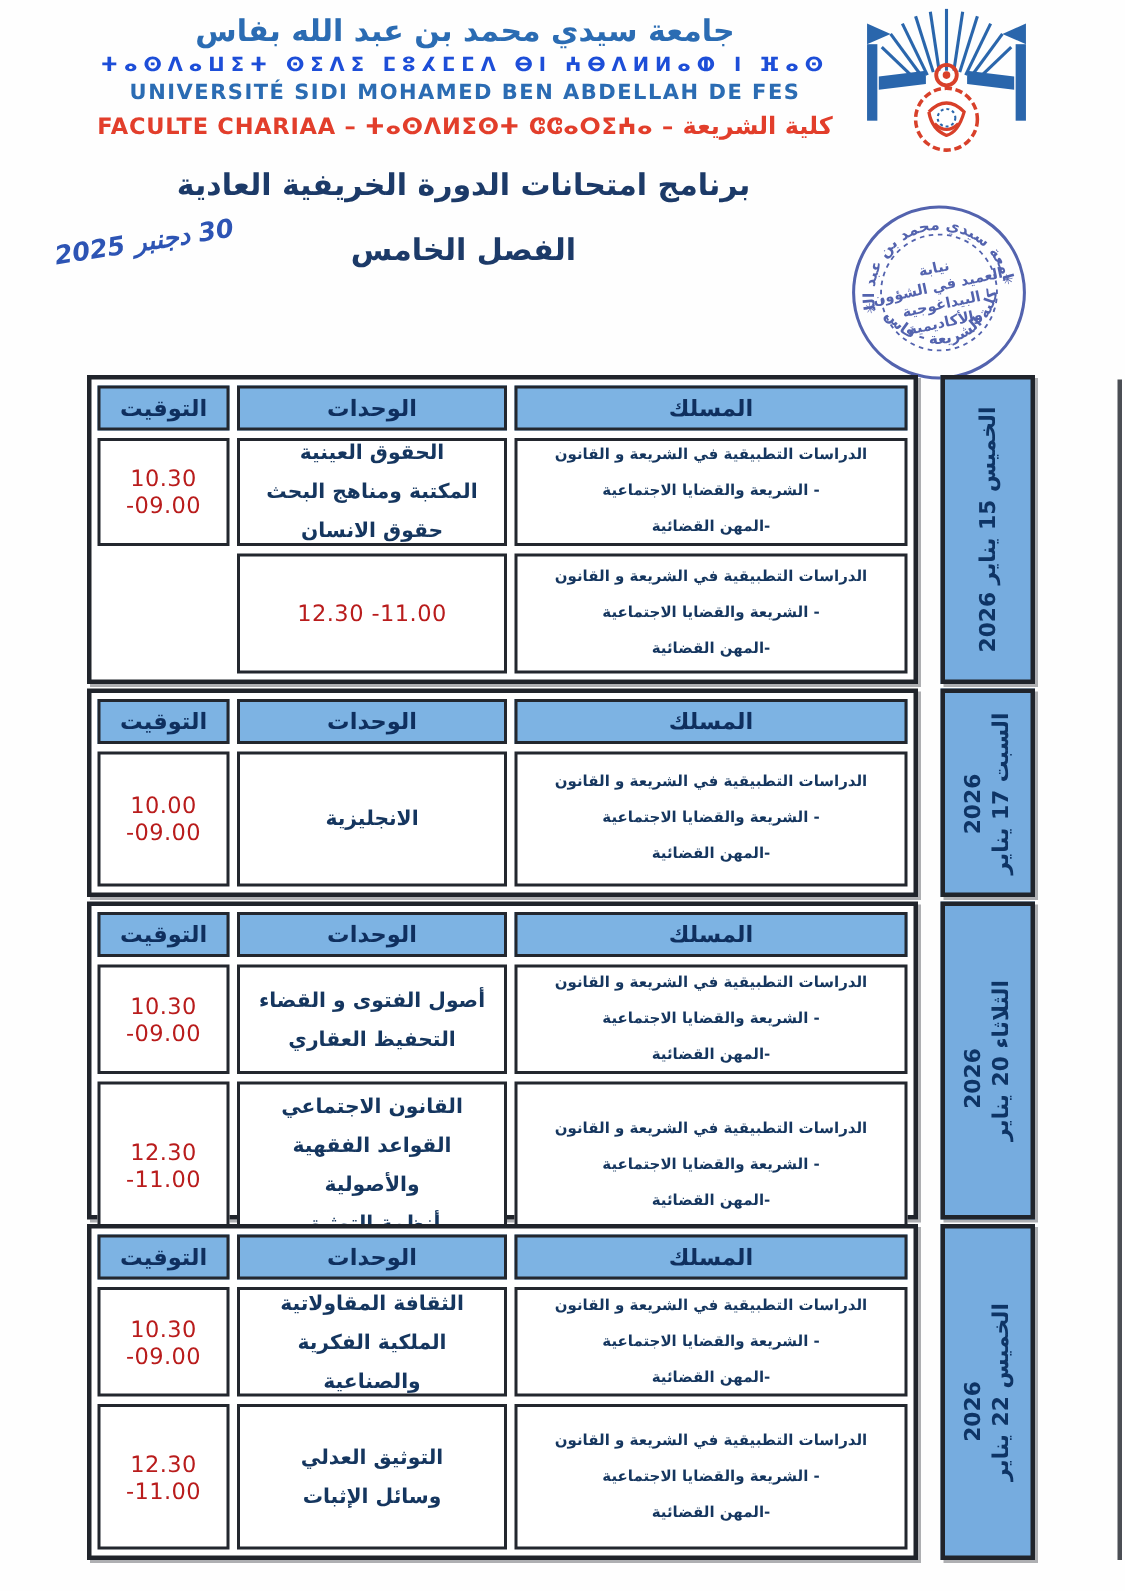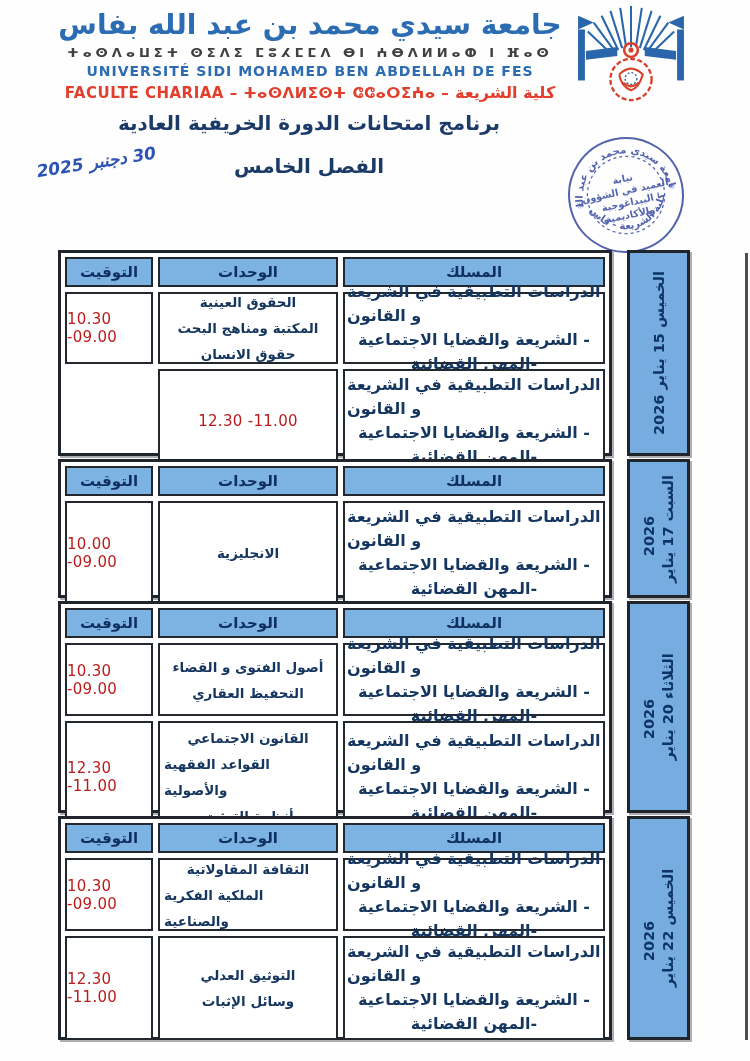--- a/index.html
+++ b/index.html
@@ -5,22 +5,22 @@
   html,body{margin:0;padding:0;}
   body{
     width:750px;height:1061px;background:#ffffff;
     font-family:"DejaVu Sans",sans-serif;
     position:relative;overflow:hidden;
   }
   #page{position:relative;width:750px;height:1061px;background:#fefefe;}
 
   
   .letterhead{position:absolute;left:30px;top:8px;width:560px;text-align:center;}
-  .uni-ar{font-size:28px;font-weight:bold;color:#2b6cb3;direction:rtl;letter-spacing:1px;}
-  .uni-tif{font-size:13px;font-weight:bold;color:#404040;letter-spacing:4px;margin-top:4px;}
+  .uni-ar{font-size:20px;font-weight:bold;color:#2b6cb3;direction:rtl;letter-spacing:1px;}
+  .uni-tif{font-size:13px;font-weight:bold;color:#1d4ed8;letter-spacing:4px;margin-top:4px;}
   .uni-fr{font-size:14px;font-weight:bold;color:#2b6cb3;letter-spacing:1px;margin-top:3px;}
   .uni-fac{font-size:15px;font-weight:bold;color:#e23e2b;margin-top:4px;letter-spacing:0.5px;}
   .uni-fac .ar{font-size:16px;}
 
   .logo-box{position:absolute;left:572px;top:2px;width:118px;height:102px;}
 
   
   .titles{position:absolute;left:0;top:110px;width:618px;text-align:center;
           color:#1c3a68;font-weight:bold;direction:rtl;}
   .titles .t{font-size:20px;line-height:26px;margin-bottom:17px;}
@@ -38,23 +38,23 @@
   .tablewrap{position:absolute;left:58px;top:250px;width:636px;}
   .section{display:flex;margin-bottom:3px;}
   .main-block{
     width:554px;box-sizing:border-box;border:3px solid #20242b;background:#fff;
     padding:4px;display:grid;direction:rtl;
     grid-template-columns:262px 180px 1fr;gap:5px;
     box-shadow:2px 2px 0 rgba(55,58,66,.4);
   }
   .cell{border:2px solid #23272e;box-sizing:border-box;background:#fff;
         display:flex;flex-direction:column;align-items:center;justify-content:center;
-        text-align:left;direction:rtl;}
+        text-align:center;direction:rtl;}
   .cell.head{background:#7db3e3;font-size:15px;font-weight:bold;color:#0f2f5e;}
-  .cell.track{font-size:16px;font-weight:bold;color:#15365f;line-height:24px;padding:2px 2px;}
+  .cell.track{font-size:10px;font-weight:bold;color:#15365f;line-height:24px;padding:2px 2px;}
   .cell.units{font-size:13.5px;font-weight:bold;color:#15365f;line-height:26px;padding:2px 4px;}
   .cell.time{direction:ltr;font-size:15px;font-weight:normal;color:#b91c1c;letter-spacing:.3px;}
 
   .date-strip{
     margin-left:15px;width:63px;box-sizing:border-box;border:3px solid #20242b;
     background:#76acdf;position:relative;box-shadow:2px 2px 0 rgba(55,58,66,.4);
   }
   .dtext{position:absolute;top:50%;left:50%;white-space:nowrap;direction:rtl;
     font-size:14.5px;font-weight:bold;color:#0e3465;
     transform:translate(-50%,-50%) rotate(-90deg);}

